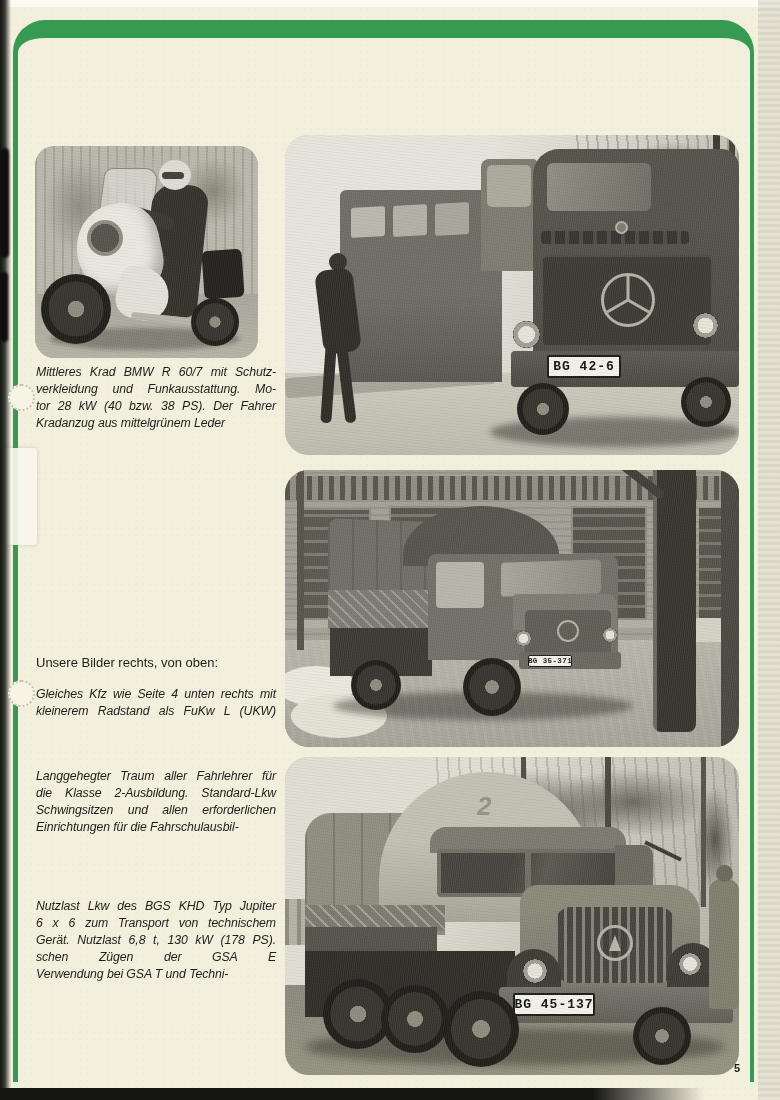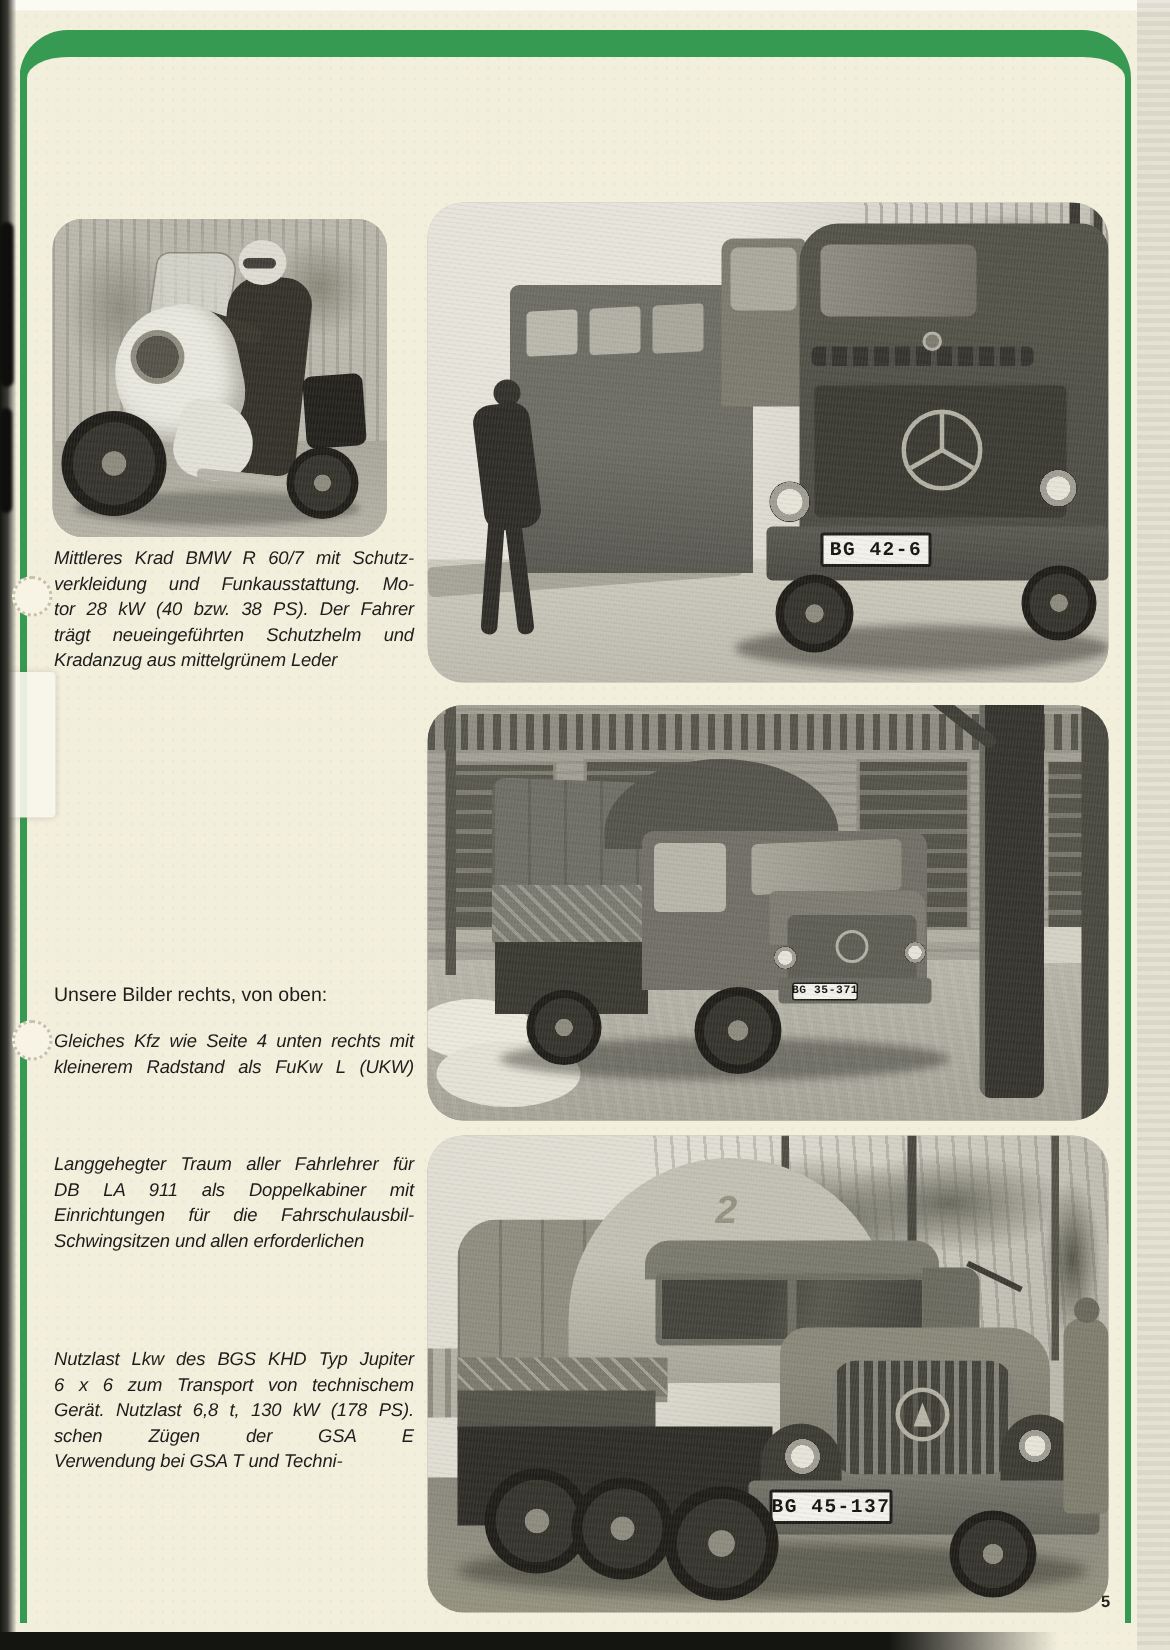--- a/index.html
+++ b/index.html
@@ -90,21 +90,20 @@
     <div class="abs" style="left:96px;top:170px;width:78px;height:7px;
       background:#b6b4a8;border-radius:4px;transform:rotate(6deg);"></div>
     <div class="wheel abs" style="left:6px;top:128px;width:70px;height:70px;"></div>
     <div class="wheel abs" style="left:156px;top:152px;width:48px;height:48px;"></div>
   </div>
 
   <div class="caption last-left" style="left:36px;top:364px;">
       <div class="cap-line">Mittleres Krad BMW R 60/7 mit Schutz-</div>
       <div class="cap-line">verkleidung und Funkausstattung. Mo-</div>
       <div class="cap-line">tor 28 kW (40 bzw. 38 PS). Der Fahrer</div>
-      <div class="cap-line">trägt neueingeführten Schutzhelm und</div>
       <div class="cap-line">Kradanzug aus mittelgrünem Leder</div>
     </div>
 
   <div class="photo" style="left:285px;top:135px;width:454px;height:320px;border-radius:24px;background:#dcdad0;">
     <div class="abs" style="left:0;top:0;width:454px;height:250px;
       background:linear-gradient(105deg,#e6e4da 0 40%,#cfcdc2 75%,#b5b3a7 100%);"></div>
     <div class="abs" style="left:290px;top:0;width:164px;height:250px;
       background:
         radial-gradient(closest-side at 60% 18%,#4c4b42,transparent 85%),
         radial-gradient(closest-side at 90% 45%,#565549,transparent 80%),
@@ -207,23 +206,23 @@
     <div class="wheel abs" style="left:178px;top:188px;width:58px;height:58px;"></div>
     <div class="wheel abs" style="left:66px;top:190px;width:50px;height:50px;"></div>
     <div class="abs" style="left:368px;top:0;width:43px;height:262px;
       background:linear-gradient(90deg,#6a695f 0 4px,#35342e 4px);border-radius:0 0 8px 8px;"></div>
     <div class="abs" style="left:296px;top:-6px;width:92px;height:9px;background:#3f3e37;border-radius:5px;transform:rotate(38deg);"></div>
     <div class="abs" style="left:436px;top:0;width:18px;height:277px;background:#4a4940;"></div>
   </div>
 
   <div class="caption last-left" style="left:36px;top:768px;">
       <div class="cap-line">Langgehegter Traum aller Fahrlehrer für</div>
-      <div class="cap-line">DB LA 911 als Doppelkabiner mit</div>
+      <div class="cap-line">die Klasse 2-Ausbildung. Standard-Lkw</div>
+      <div class="cap-line">Schwingsitzen und allen erforderlichen</div>
       <div class="cap-line">Einrichtungen für die Fahrschulausbil-</div>
-      <div class="cap-line">Schwingsitzen und allen erforderlichen</div>
     </div>
   <div class="caption last-left" style="left:36px;top:898px;">
       <div class="cap-line">Nutzlast Lkw des BGS KHD Typ Jupiter</div>
       <div class="cap-line">6 x 6 zum Transport von technischem</div>
       <div class="cap-line">Gerät. Nutzlast 6,8 t, 130 kW (178 PS).</div>
       <div class="cap-line">schen Zügen der GSA E</div>
       <div class="cap-line">Verwendung bei GSA T und Techni-</div>
     </div>
 
   <div class="photo" style="left:285px;top:757px;width:454px;height:318px;border-radius:24px;background:#cfcdc1;">

